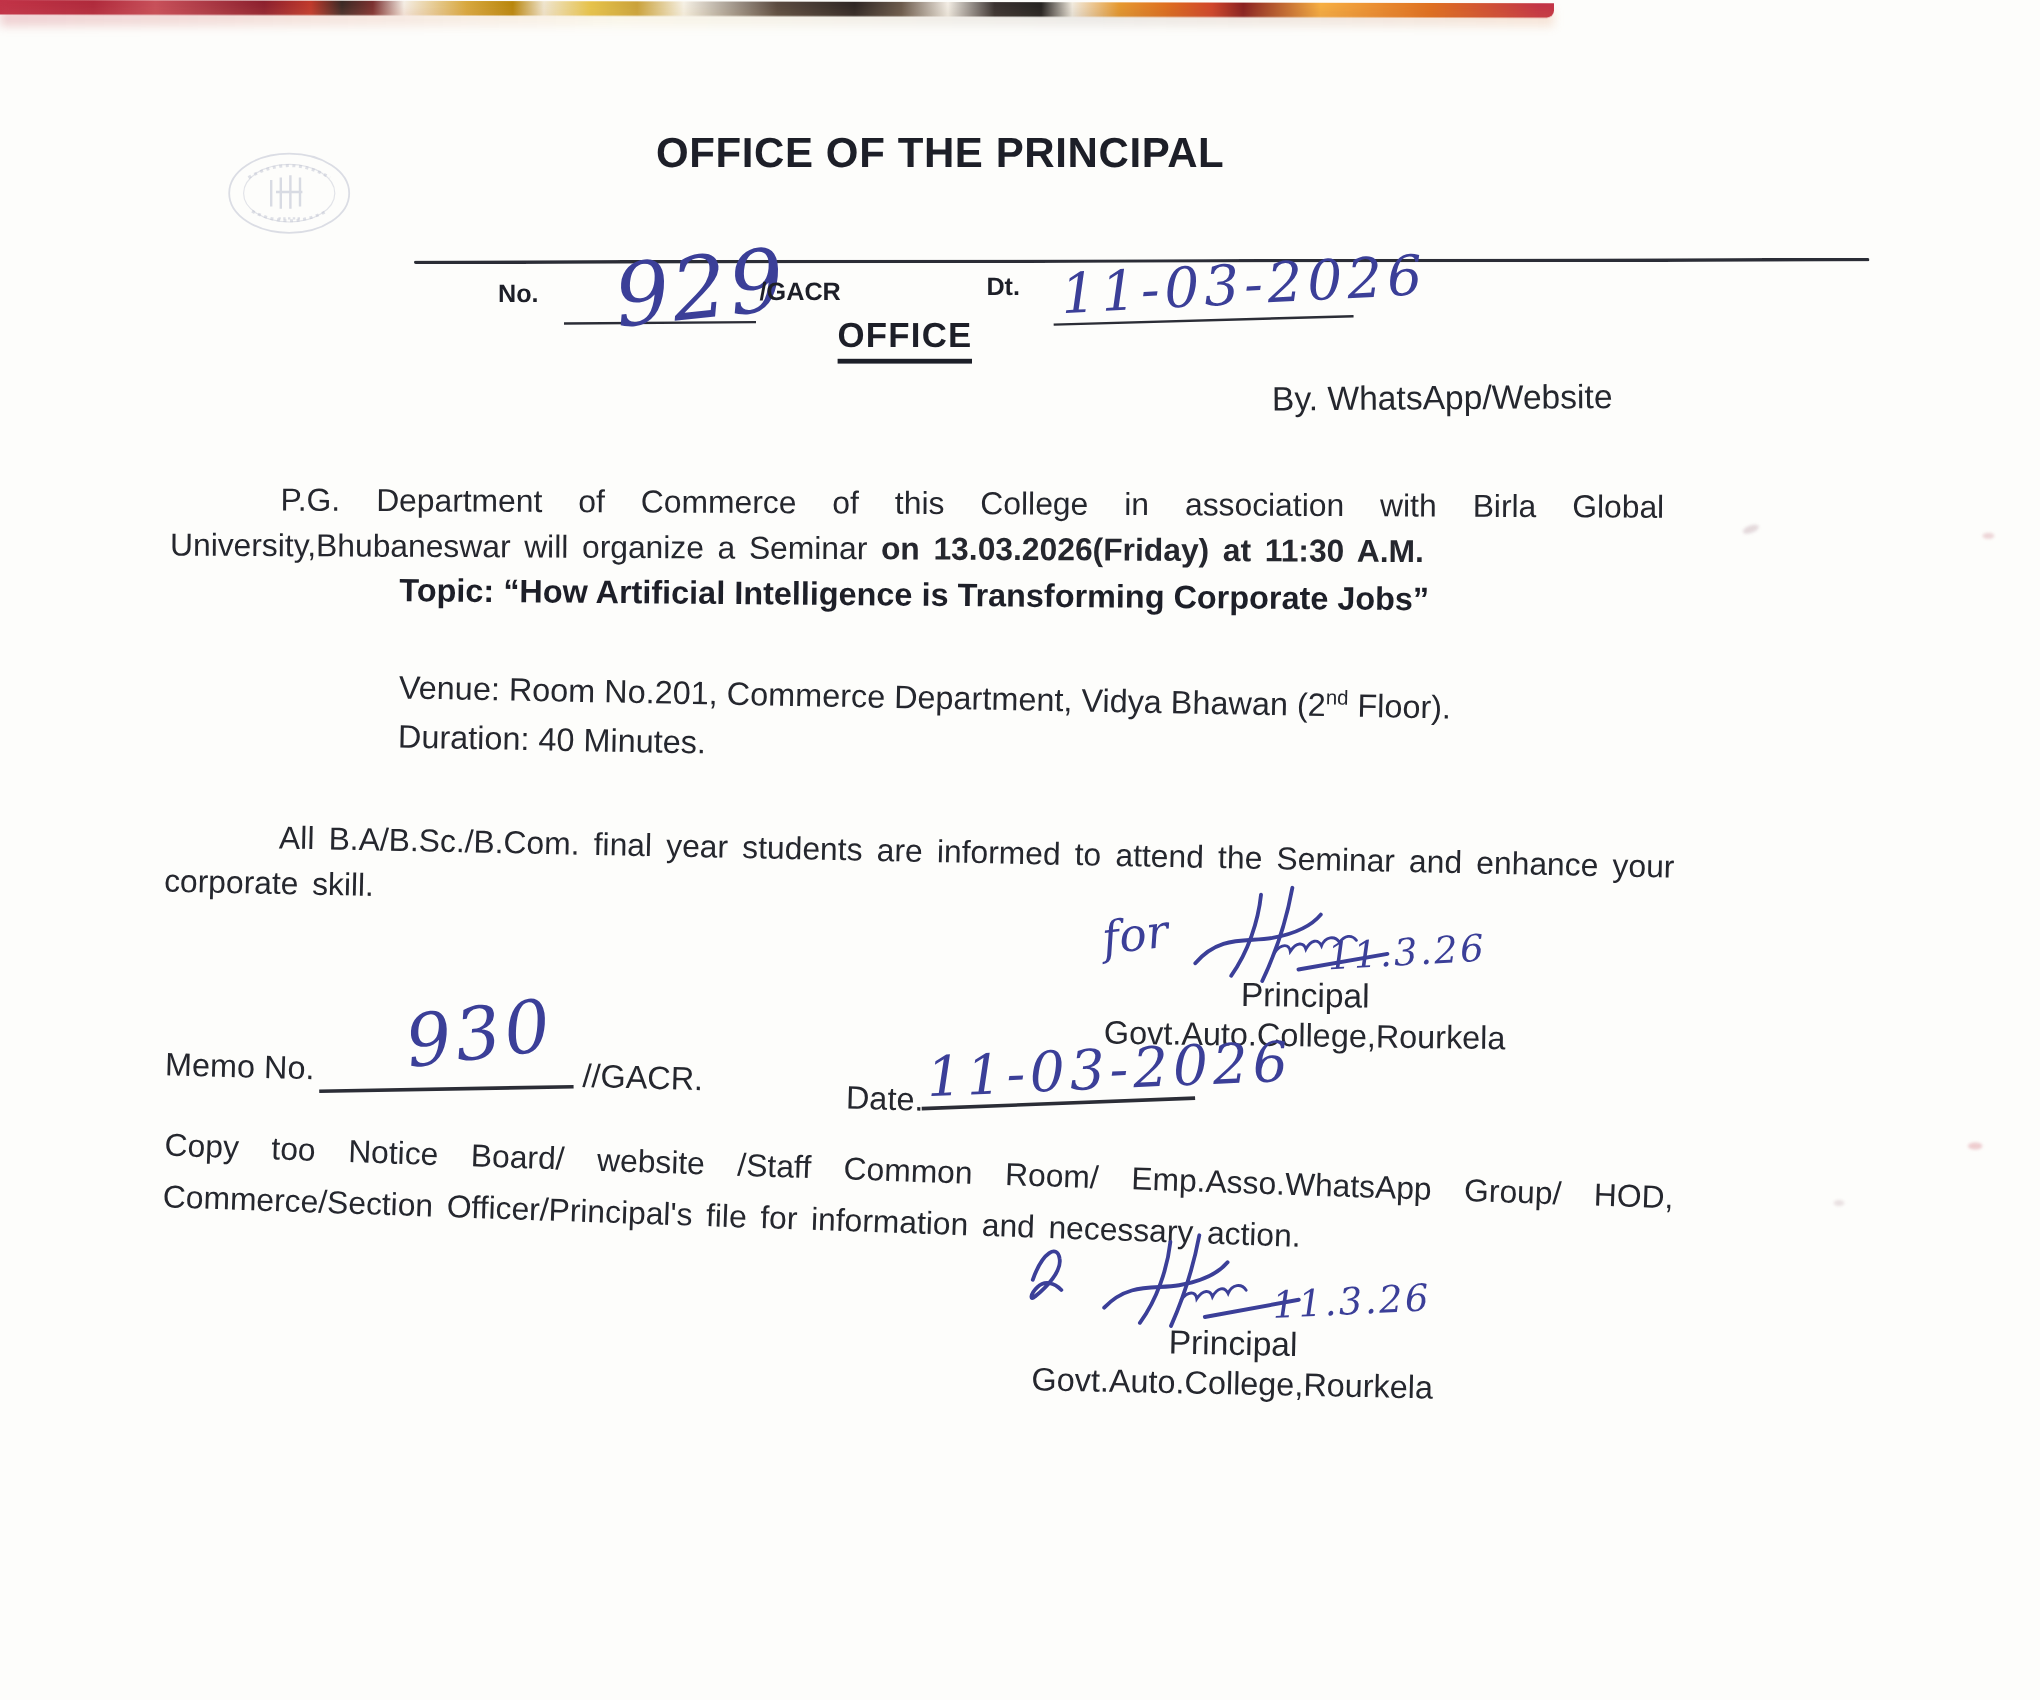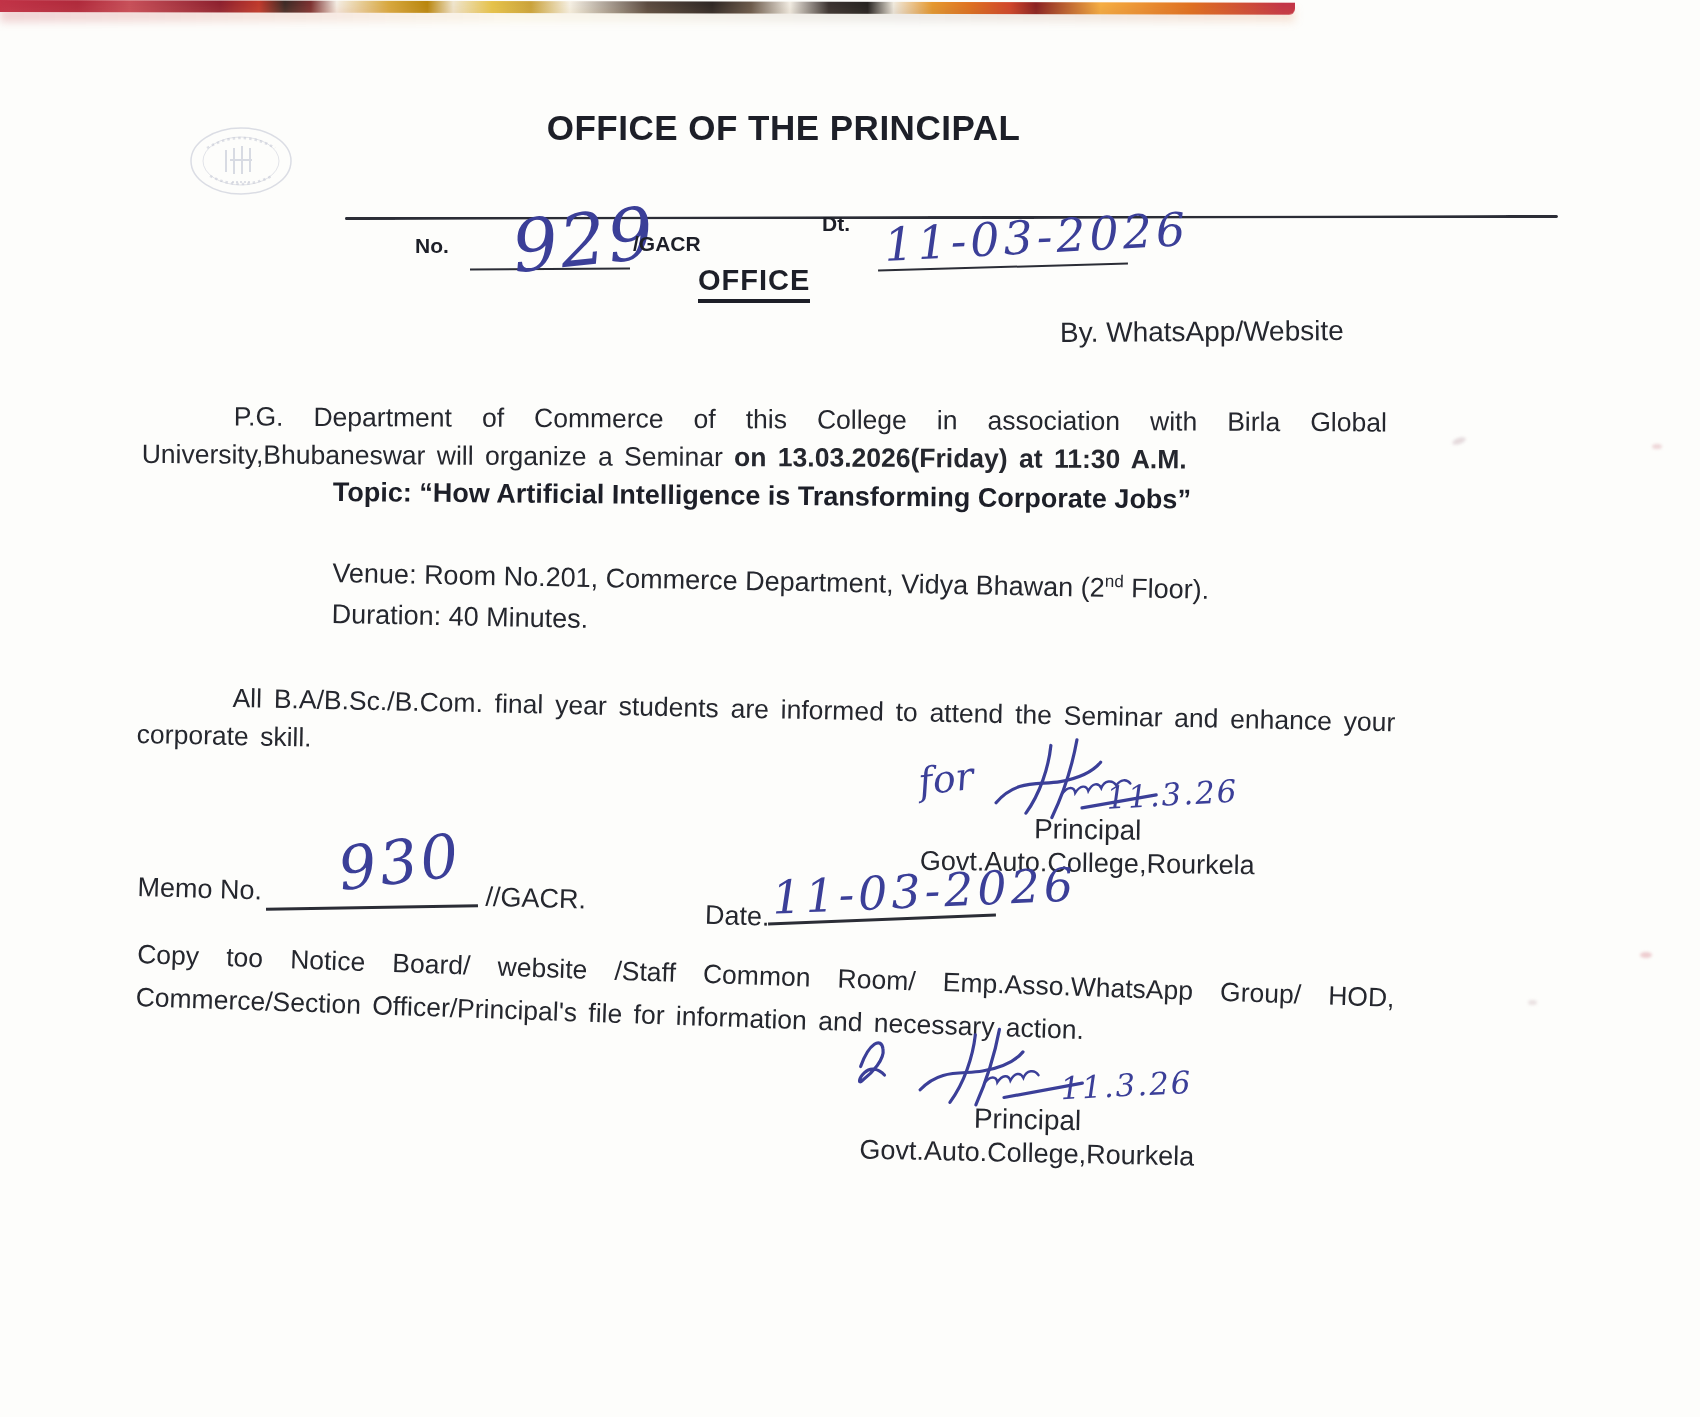--- a/index.html
+++ b/index.html
@@ -56,21 +56,21 @@
   .hdr-rule {
     position:absolute; left:345px; top:216px; width:1213px; height:0;
     border-top:3px solid #2b2d36; border-radius:2px;
     transform:rotate(-0.1deg);
   }
 
   
   .lbl { position:absolute; font-weight:bold; font-size:21px; color:#1d1f28; }
   .no-label   { left:415px; top:234px; }
   .gacr-suffix{ left:633px; top:232px; }
-  .dt-label   { left:822px; top:212px; }
+  .dt-label   { left:822px; top:228px; }
   .blank {
     position:absolute; height:0; border-bottom:2.5px solid #2b2d36;
   }
   .no-blank { left:470px; top:268px; width:160px; transform:rotate(-0.4deg); }
   .dt-blank { left:878px; top:266px; width:250px; transform:rotate(-1.6deg); }
 
   
   .hw {
     font-family:"DejaVu Serif", serif;
     font-style:italic;

